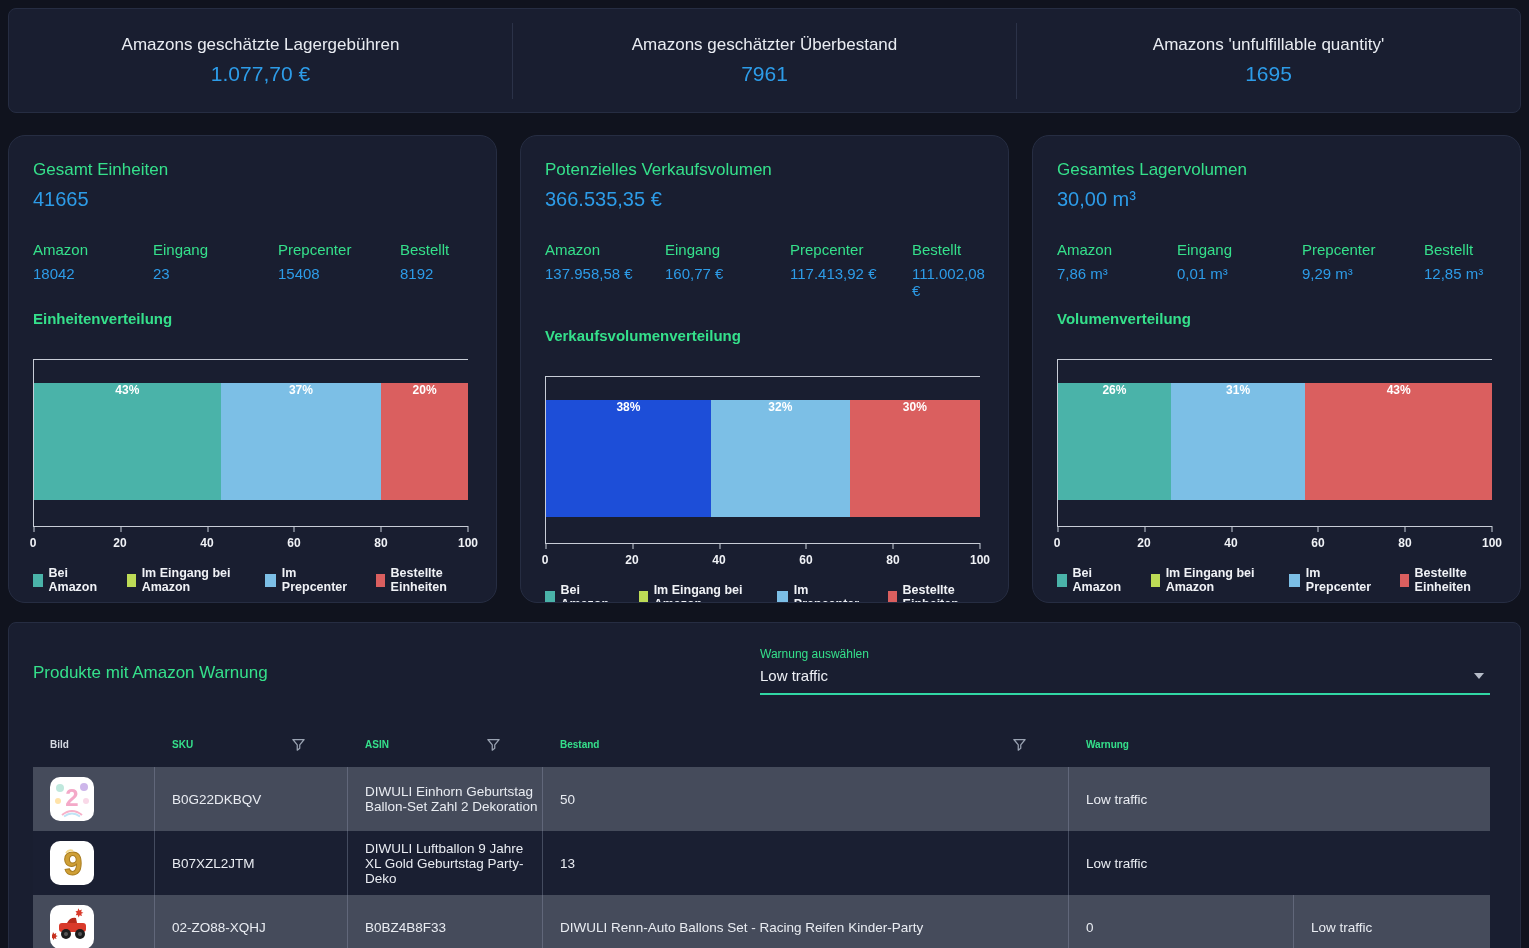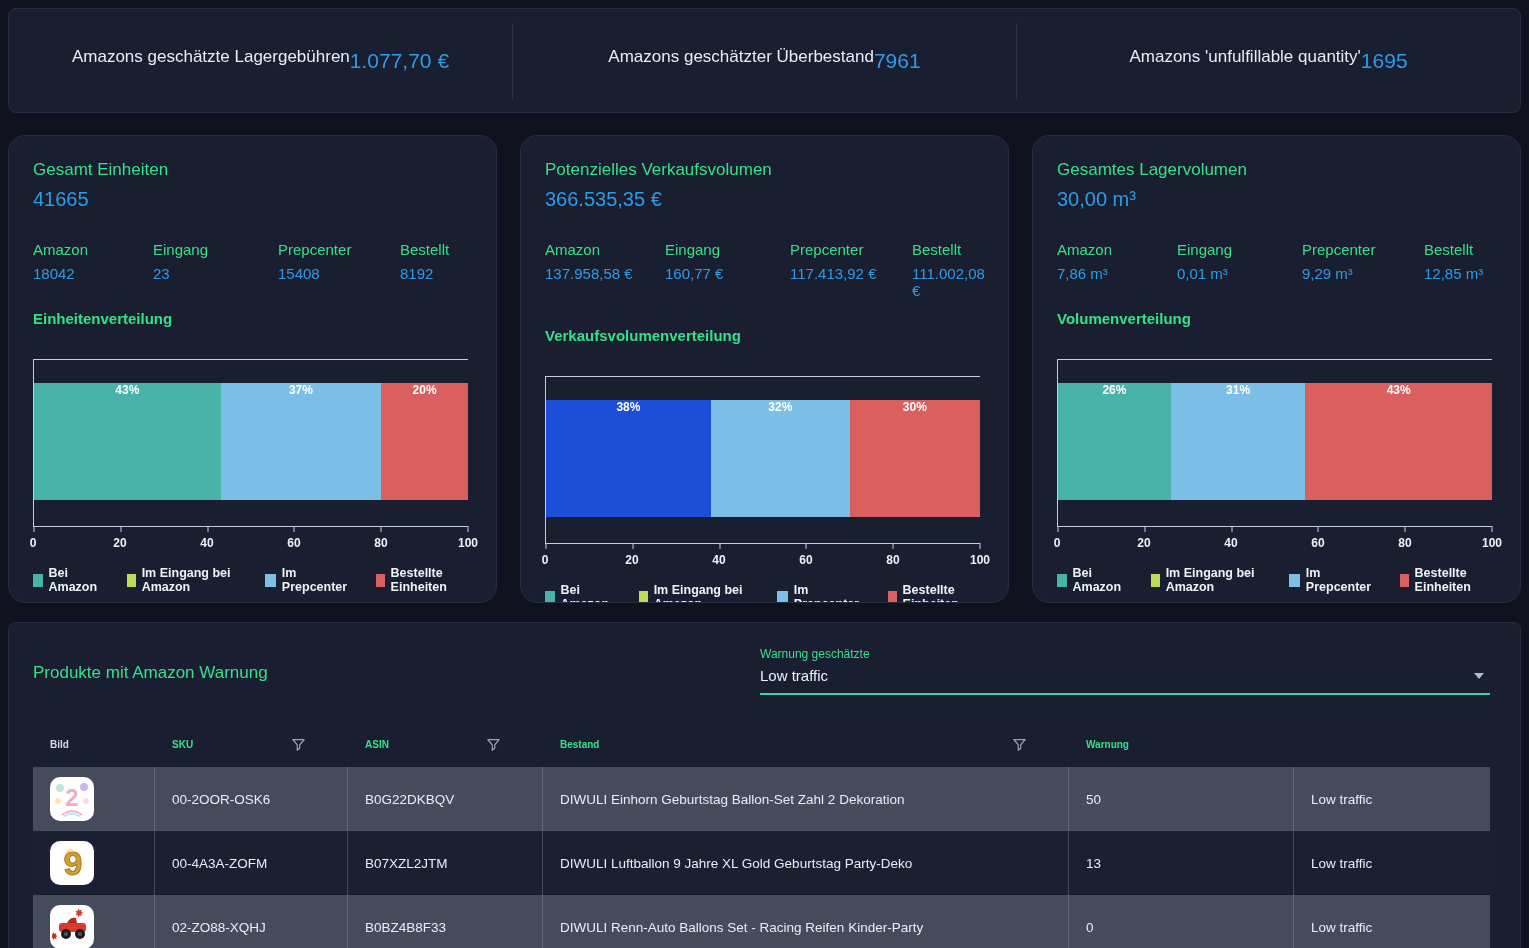--- a/index.html
+++ b/index.html
@@ -10,21 +10,21 @@
     color:#e9ecf2;
     padding:8px;
   }
   .card {
     background:#191e30;
     border:1px solid #262d42;
     border-radius:8px;
   }
   
   .kpi-strip { height:105px; display:flex; align-items:stretch; }
-  .kpi { flex:1; display:flex; flex-direction:row; align-items:center; justify-content:center; }
+  .kpi { flex:1; display:flex; flex-direction:column; align-items:center; justify-content:center; }
   .kpi-title { font-size:17px; color:#e9ecf2; margin-bottom:7px; }
   .kpi-value { font-size:21px; color:#2d9ce8; }
   .kpi-divider { width:1px; background:#2b3248; align-self:center; height:76px; }
   
   .cards-row { display:flex; gap:23px; margin-top:22px; }
   .stat-card { flex:1; height:468px; padding:24px 28px 18px 24px; overflow:hidden;border-radius:17px; }
   .card-title { font-size:17px; font-weight:500; color:#35e08b; }
   .card-value { font-size:20px; color:#2d9ce8; margin-top:8px; }
   .stats { display:grid; grid-template-columns:120px 125px 122px 1fr; margin-top:30px; }
   .stat-label { font-size:15px; color:#35e08b; }
@@ -295,21 +295,21 @@
           <span>Bestellte Einheiten</span>
         </div>
     </div>
   </section>
 </div>
 
 <section class="card table-card">
   <div class="table-head-row">
     <h2 class="section-title">Produkte mit Amazon Warnung</h2>
     <div class="select-wrap">
-      <div class="select-label">Warnung geschätzte</div>
+      <div class="select-label">Warnung auswählen</div>
       <div class="select-value-row">
         <span>Low traffic</span>
         <span class="caret"></span>
       </div>
     </div>
   </div>
 
   <div class="grid thead">
     <div class="th plain">
         <span>Bild</span>
@@ -344,37 +344,35 @@
           <circle cx="8" cy="9" r="4" fill="#bfe8dd"></circle>
             <circle cx="32" cy="8" r="4" fill="#cdb6ea"></circle>
             <circle cx="34" cy="22" r="3" fill="#f9d9e8"></circle>
             <circle cx="6" cy="22" r="3" fill="#ffe3a9"></circle>
           <text x="20" y="27" font-size="24" font-weight="bold" fill="#f4a9c8" text-anchor="middle" font-family="Liberation Sans, sans-serif">2</text>
           <path d="M10 36 q10 -8 20 0" stroke="#f6b1c9" stroke-width="2" fill="none"></path>
           <path d="M12 37.5 q8 -6 16 0" stroke="#bfe3f5" stroke-width="2" fill="none"></path>
         </svg>
       </div>
     </div>
-    <div>00-2OOR-OSK6</div>
     <div>B0G22DKBQV</div>
     <div>DIWULI Einhorn Geburtstag Ballon-Set Zahl 2 Dekoration</div>
     <div>50</div>
     <div>Low traffic</div>
   </div>
 
   <div class="grid trow row-dark">
     <div>
       <div class="img-box">
         <svg width="40" height="40" viewBox="0 0 40 40">
           <text x="21" y="32" font-size="34" font-weight="bold" fill="#cf9f35" stroke="#a87c1f" stroke-width="1" text-anchor="middle" font-family="Liberation Sans, sans-serif">9</text>
           <path d="M14 10 q3 -4 7 -2" stroke="#f3d98c" stroke-width="2" fill="none"></path>
         </svg>
       </div>
     </div>
-    <div>00-4A3A-ZOFM</div>
     <div>B07XZL2JTM</div>
     <div>DIWULI Luftballon 9 Jahre XL Gold Geburtstag Party-Deko</div>
     <div>13</div>
     <div>Low traffic</div>
   </div>
 
   <div class="grid trow row-light">
     <div>
       <div class="img-box">
         <svg width="40" height="40" viewBox="0 0 40 40">

